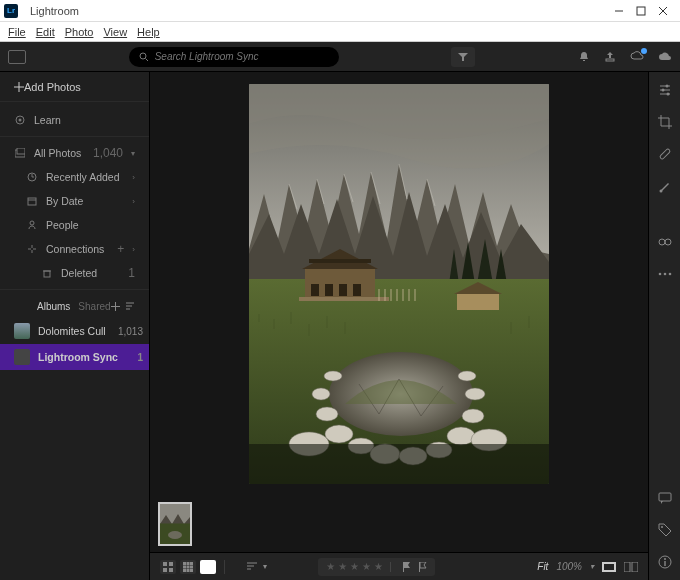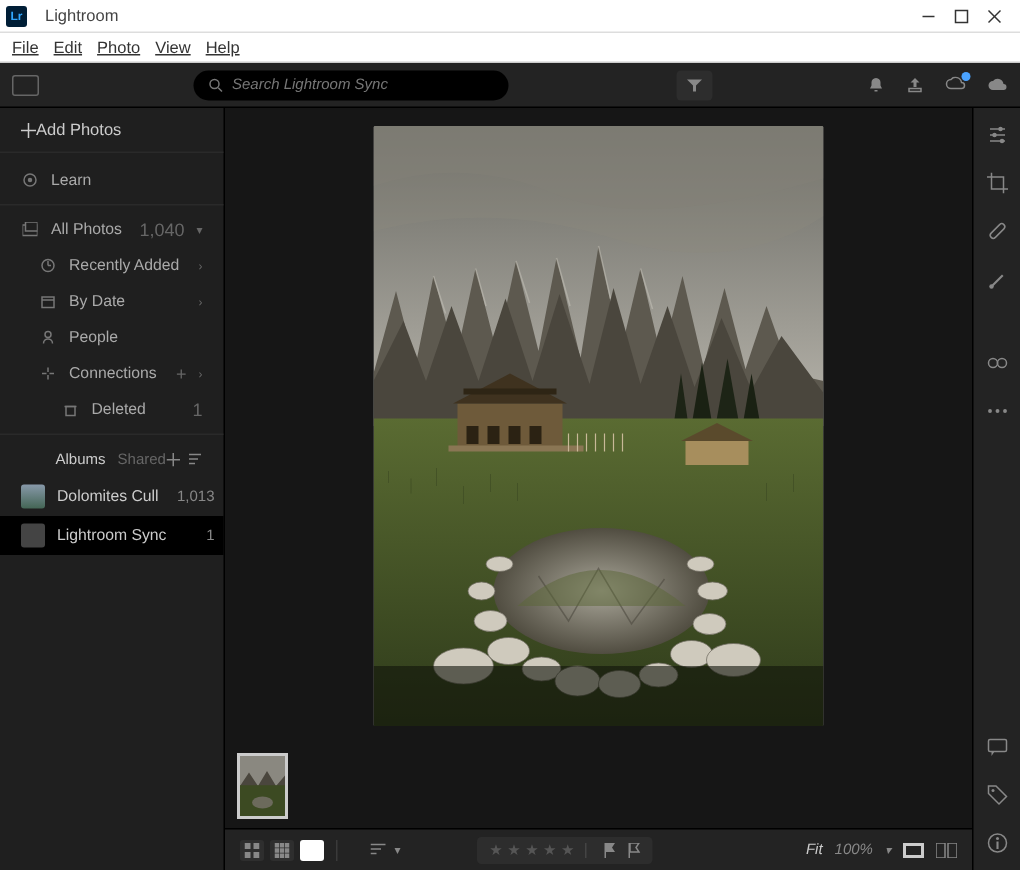--- a/index.html
+++ b/index.html
@@ -26,21 +26,21 @@
   .side-item { display:flex; align-items:center; height:24px; padding:0 14px; gap:8px; cursor:pointer; }
   .side-icon { width:12px; display:flex; justify-content:center; color:#777; }
   .side-label { flex:1; color:#aaa; }
   .side-count { color:#666; font-size:12px; }
   .side-chev { color:#666; font-size:8px; }
   .side-header { display:flex; align-items:center; padding:0 14px; height:24px; color:#888; font-size:10px; text-transform:none; }
   .side-header .hdr { color:#ccc;margin-left:23px; }
   .side-header .shared { color:#666; margin-left:8px; }
   .side-header .acts { margin-left:auto; display:flex; gap:6px; color:#888; }
   .album-row { display:flex; align-items:center; height:26px; padding:0 6px 0 14px; gap:8px; cursor:pointer; }
-  .album-row.sel { background:#000000; }
+  .album-row.sel { background:#4c1d95;font-weight:bold; }
   .album-thumb { width:16px; height:16px; background:#444; border-radius:2px; }
   .album-thumb.dol { background:linear-gradient(#89a,#465); }
   .album-label { flex:1; color:#ccc; font-size:10.5px; }
   .album-count { color:#888; font-size:10px; }
   .divider { height:1px; background:#2a2a2a; margin:4px 0; }
 
   .center { flex:1; background:#161616; display:flex; flex-direction:column; position:relative; }
   .viewer { flex:1; display:flex; align-items:center; justify-content:center; padding:8px; }
   .photo { width:300px; height:400px; background:#555; border-radius:1px; overflow:hidden; }
   .photo svg { width:100%; height:100%; display:block; }

